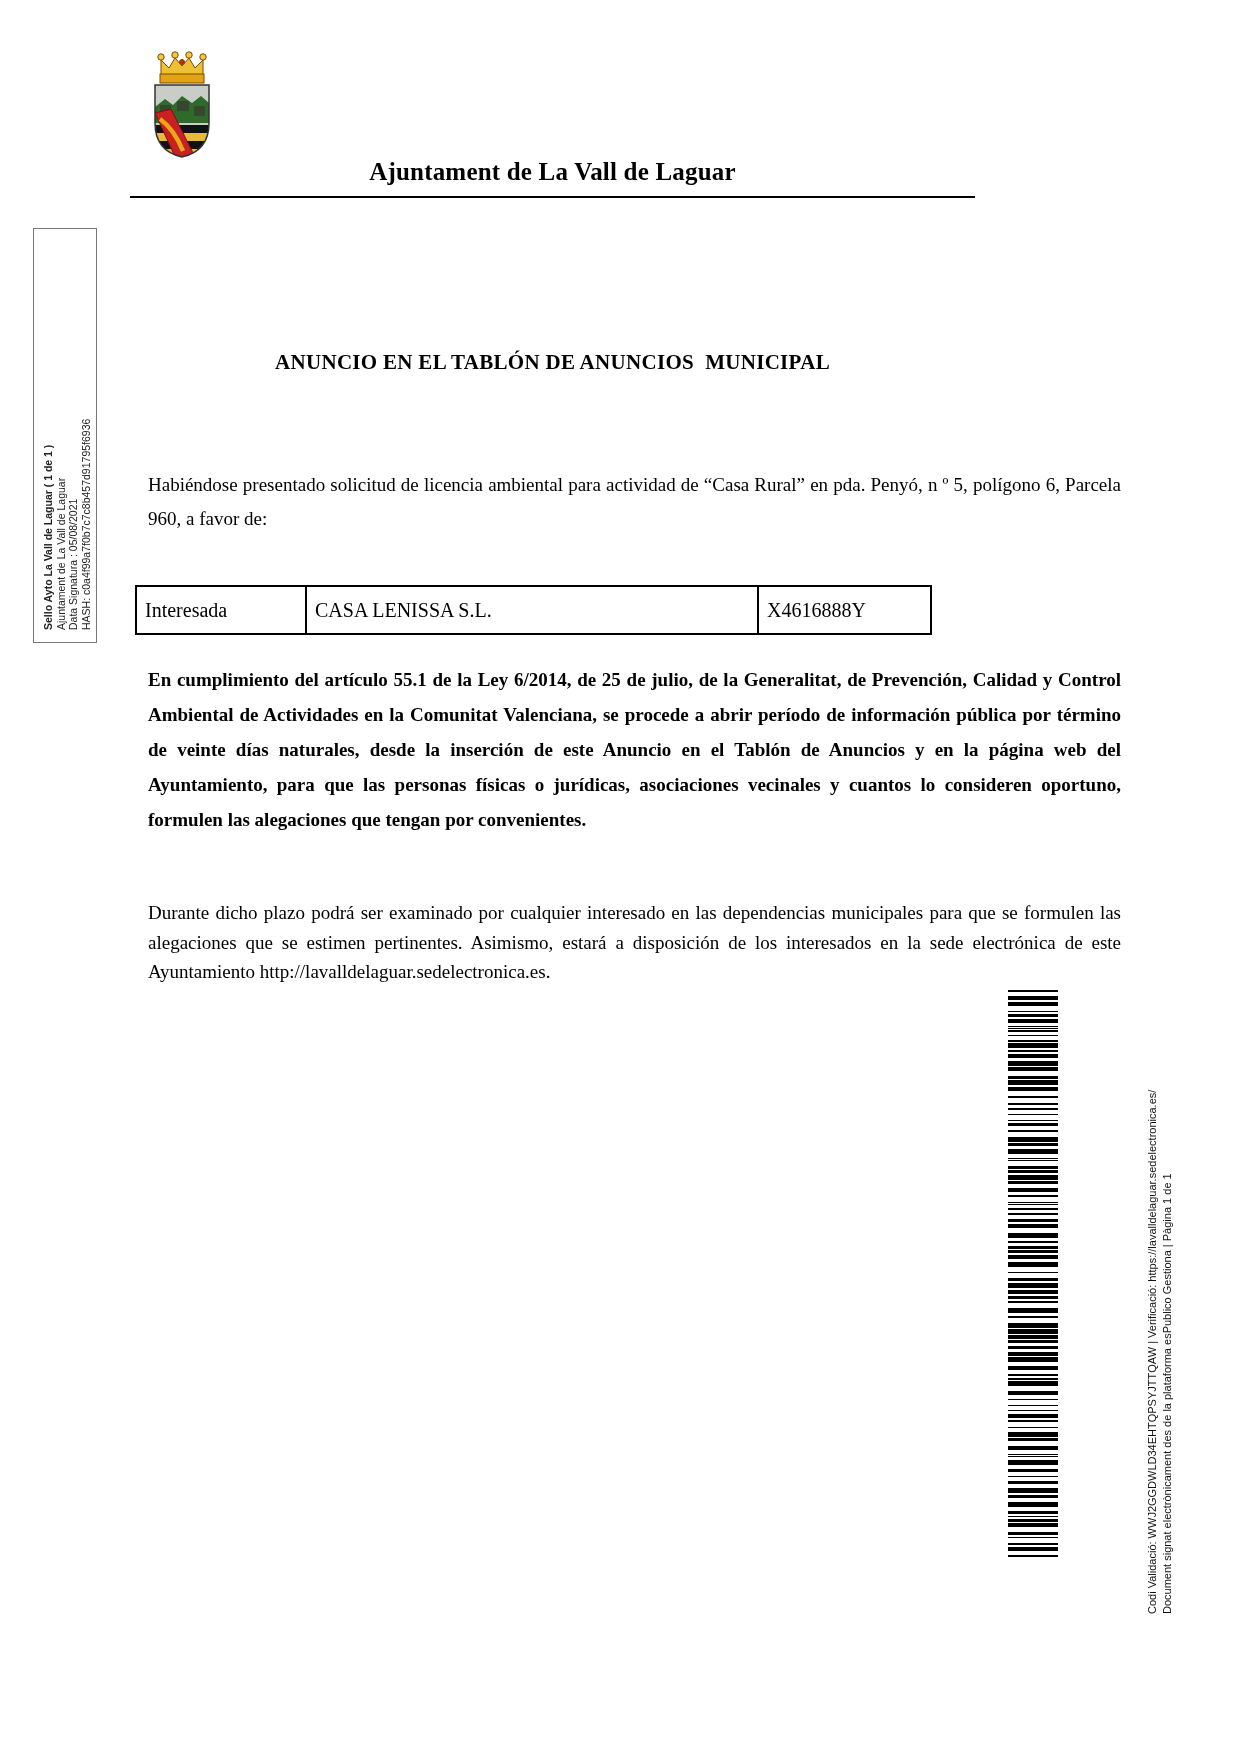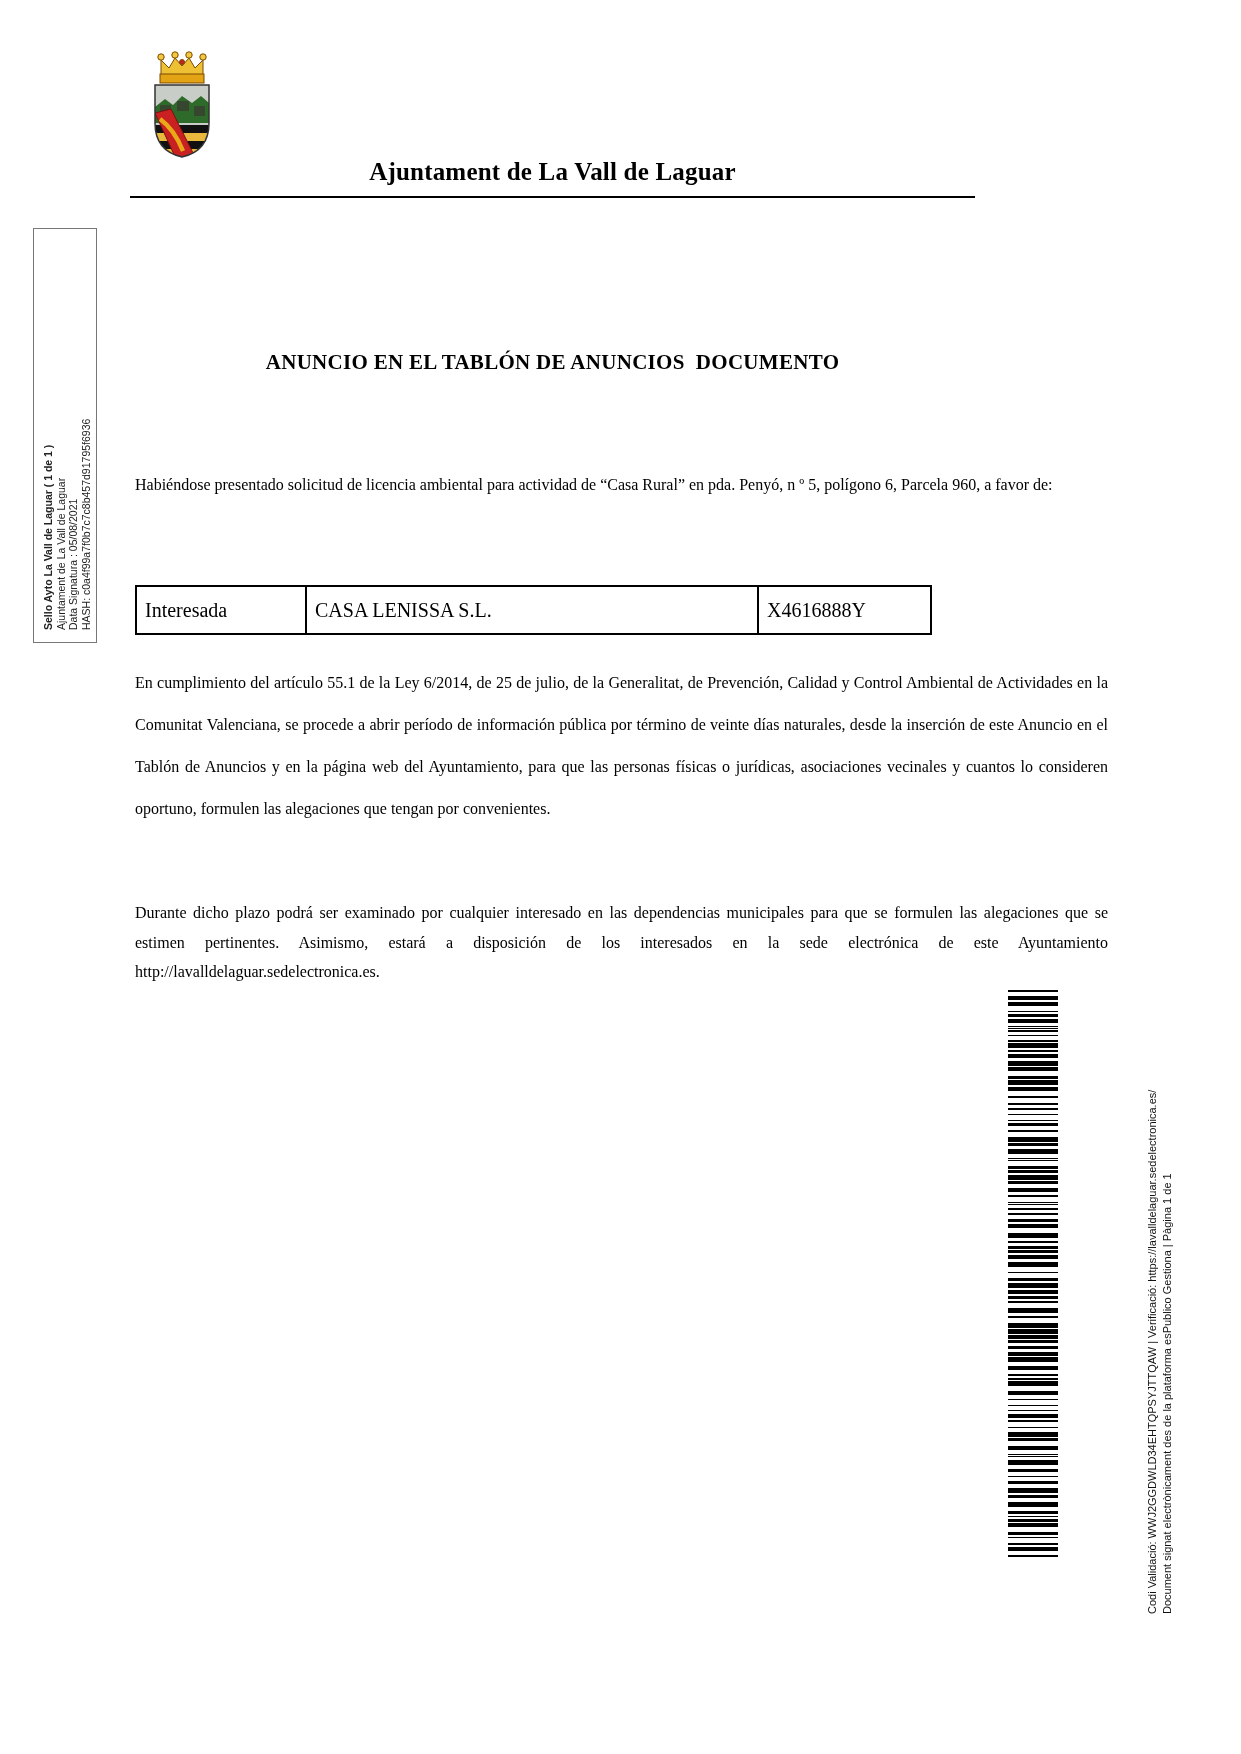--- a/index.html
+++ b/index.html
@@ -37,23 +37,23 @@
     font-size:10.5px; line-height:12.5px; color:#222; white-space:nowrap;
   }
   .stamp-text .b { font-weight:bold; }
 
   
   .doc-title {
     position:absolute; left:130px; top:350px; width:845px;
     text-align:center; font-size:21px; font-weight:bold; letter-spacing:0.3px;
     white-space:pre-wrap;
   }
-  .para { position:absolute; left:135px; width:973px; font-size:16px; text-align:justify; }
+  .para { position:absolute; left:148px; width:973px; font-size:19px; text-align:justify; }
   .para-1 { top:468px; line-height:34px; }
-  .para-2 { top:662px; line-height:42px; }
+  .para-2 { top:662px; line-height:35px;font-weight:bold; }
   .para-3 { top:898px; line-height:29.5px; }
 
   table.interested {
     position:absolute; left:135px; top:585px;
     border-collapse:collapse; table-layout:fixed; width:795px;
   }
   table.interested td {
     border:2px solid #000; height:48px; font-size:20px;
     padding:2px 8px; vertical-align:middle; background:#fff;
   }
@@ -121,21 +121,21 @@
   <div class="header-rule"></div>
 
   <div class="stamp-box"></div>
   <div class="stamp-text">
     <div class="b">Sello Ayto La Vall de Laguar ( 1 de 1 )</div>
     <div>Ajuntament de La Vall de Laguar</div>
     <div>Data Signatura : 05/08/2021</div>
     <div>HASH: c0a4f99a7f0b7c7c8b457d91795f6936</div>
   </div>
 
-  <div class="doc-title">ANUNCIO EN EL TABLÓN DE ANUNCIOS  DOCUMENTO</div>
+  <div class="doc-title">ANUNCIO EN EL TABLÓN DE ANUNCIOS  MUNICIPAL</div>
 
   <p class="para para-1">Habiéndose presentado solicitud de licencia ambiental  para actividad de “Casa Rural” en pda. Penyó, n º 5, polígono 6, Parcela 960, a favor de:</p>
 
   <table class="interested">
     <tbody>
         <tr>
       <td class="c1">Interesada</td>
       <td class="c2">CASA LENISSA S.L.</td>
       <td class="c3">X4616888Y</td>
     </tr>

